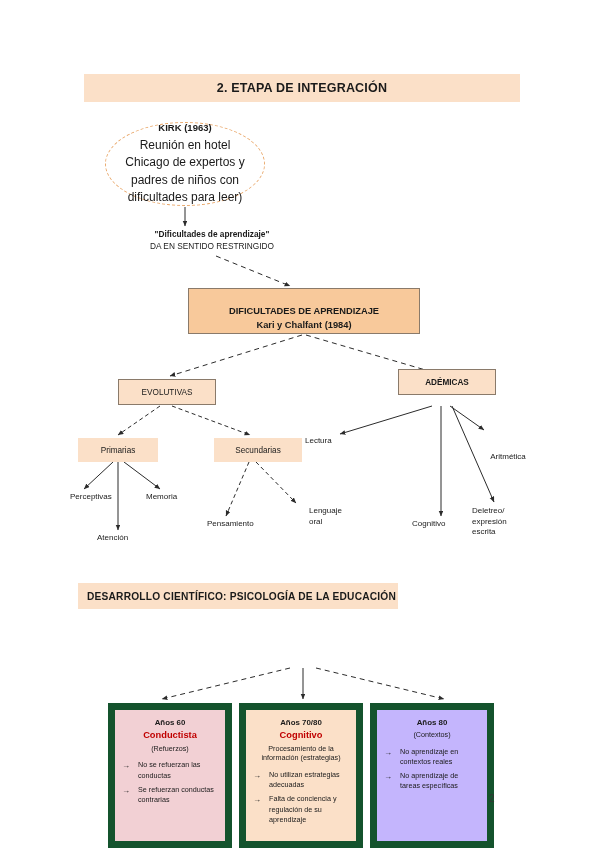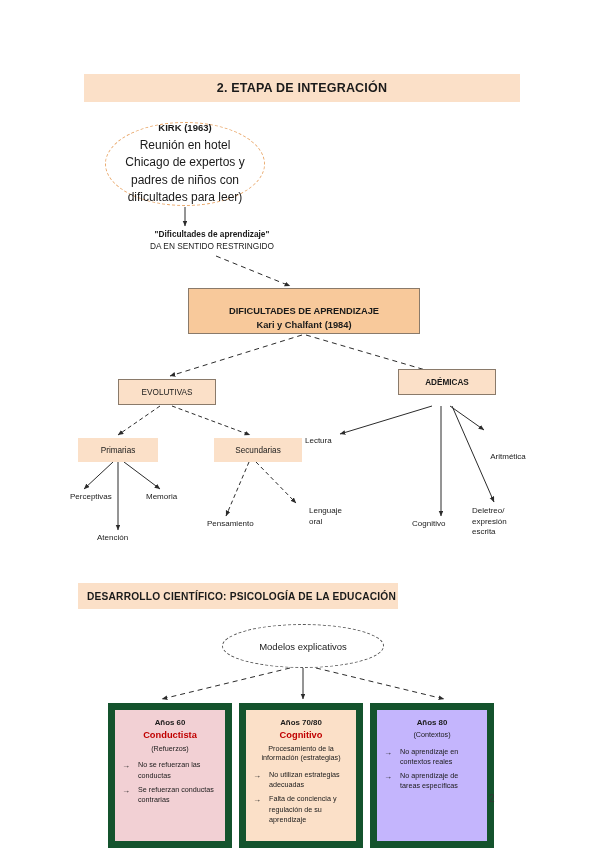--- a/index.html
+++ b/index.html
@@ -243,21 +243,20 @@
   <div class="node leaf" id="leaf-pensamiento">Pensamiento</div>
   <div class="node leaf" id="leaf-lenguaje">Lenguaje oral</div>
 
   <div class="node leaf" id="leaf-lectura">Lectura</div>
   <div class="node leaf" id="leaf-aritmetica">Aritmética</div>
   <div class="node leaf" id="leaf-escritura">Cognitivo</div>
   <div class="node leaf" id="leaf-deletreo">Deletreo/ expresión escrita</div>
 
   <div class="node banner" id="banner-desarrollo">DESARROLLO CIENTÍFICO: PSICOLOGÍA DE LA EDUCACIÓN</div>
 
-  <div class="node ellipse" id="modelos-ellipse">Modelos explicativos</div>
 
   <div class="card" id="card-conductista">
     <div class="card-years">Años 60</div>
     <div class="card-name">Conductista</div>
     <div class="card-sub">(Refuerzos)</div>
     <ul class="bullets">
       <li>
         <span class="arrow">→</span>
         <span class="btext">No se refuerzan las conductas</span>
       </li>

